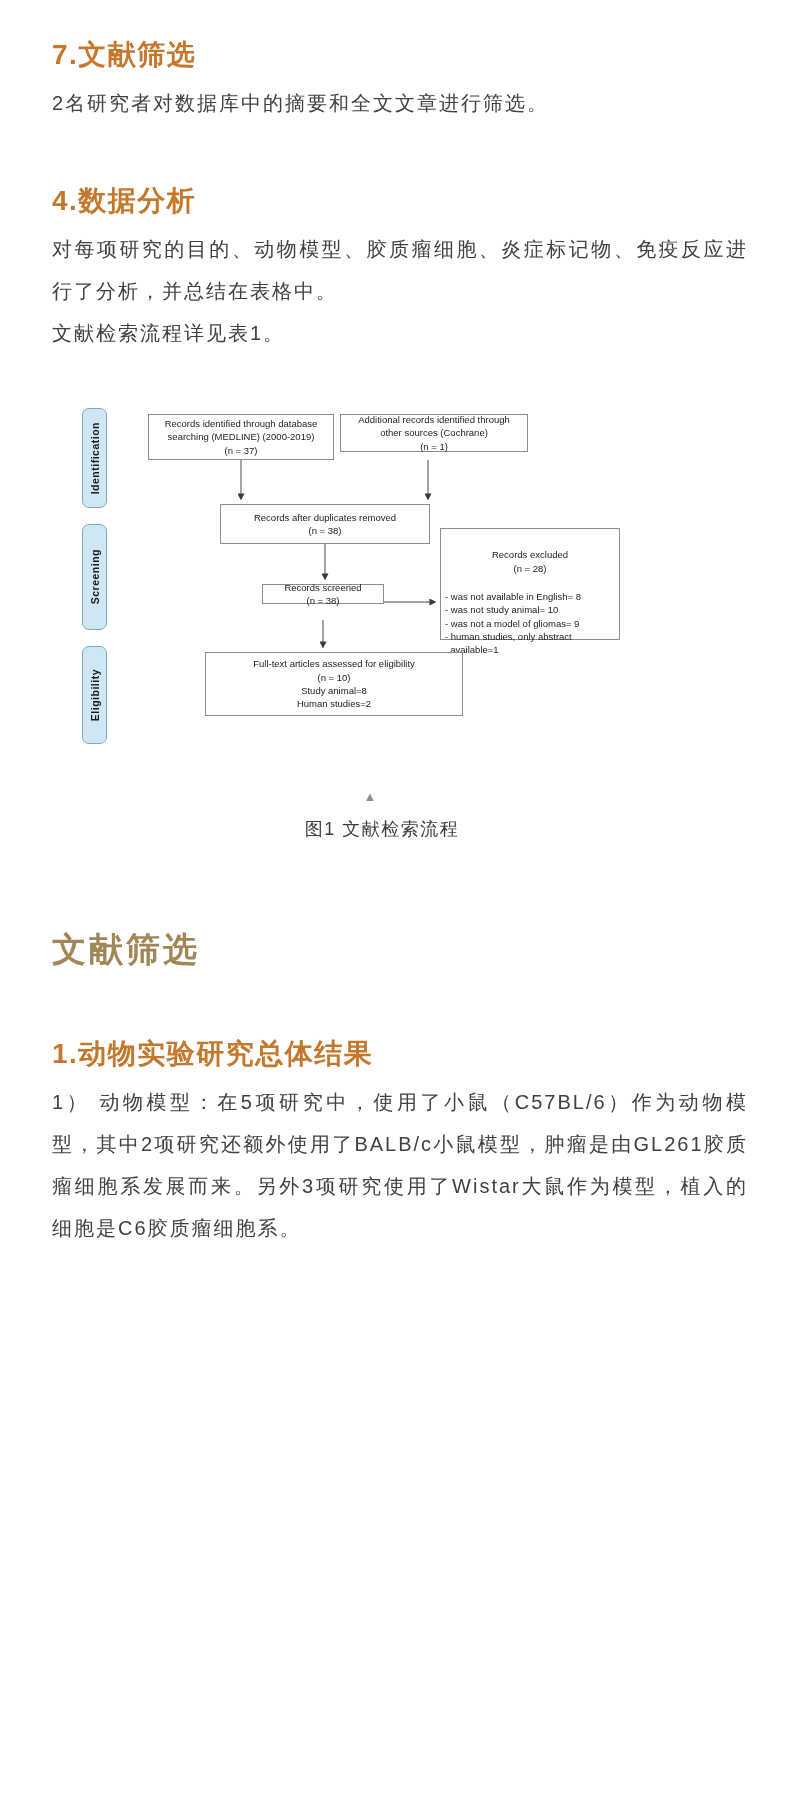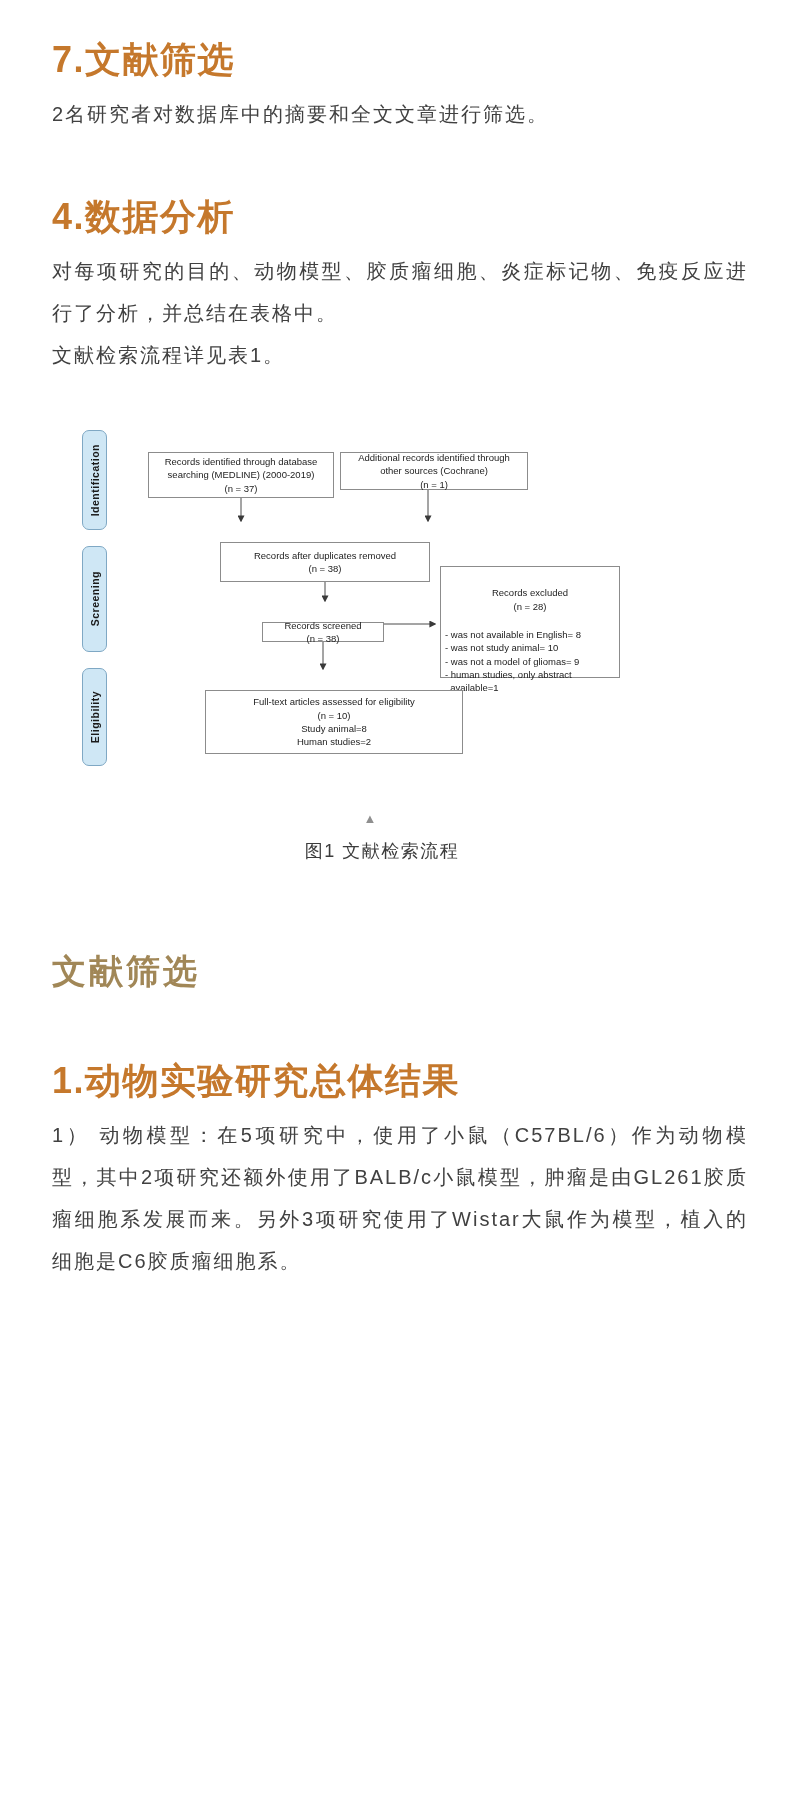--- a/index.html
+++ b/index.html
@@ -12,21 +12,21 @@
   .page {
     width: 800px;
     min-height: 1804px;
     background: #ffffff;
     padding-top: 20px;
     overflow: hidden;
   }
   .text-col { padding: 0 52px; }
 
   .sec-heading {
-    font-size: 36px;
+    font-size: 28px;
     font-weight: bold;
     color: #c5782c;
     letter-spacing: 1.5px;
     margin-top: 16px;
   }
   .mt-section { margin-top: 58px; }
   .mt-sub { margin-top: 62px; }
 
   .body-p {
     font-size: 20px;
@@ -64,21 +64,20 @@
     background: #ffffff;
     font-size: 9.5px;
     line-height: 1.4;
     color: #222222;
     display: flex;
     align-items: center;
     justify-content: center;
     text-align: center;
     white-space: pre-line;
     padding: 2px 4px;
-    margin-top: 16px;
   }
   .flow-box.excluded {
     display: block;
     text-align: left;
     padding: 6px 4px;
   }
   .exc-title { text-align: center; white-space: pre-line; }
   .exc-items { white-space: pre-wrap; margin-top: 2px; }
 
   .stage {

